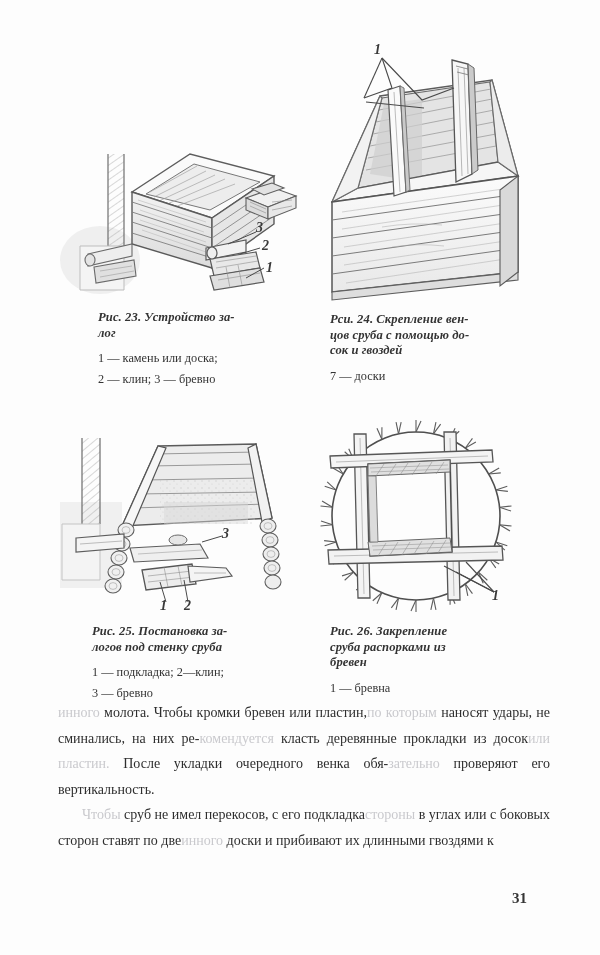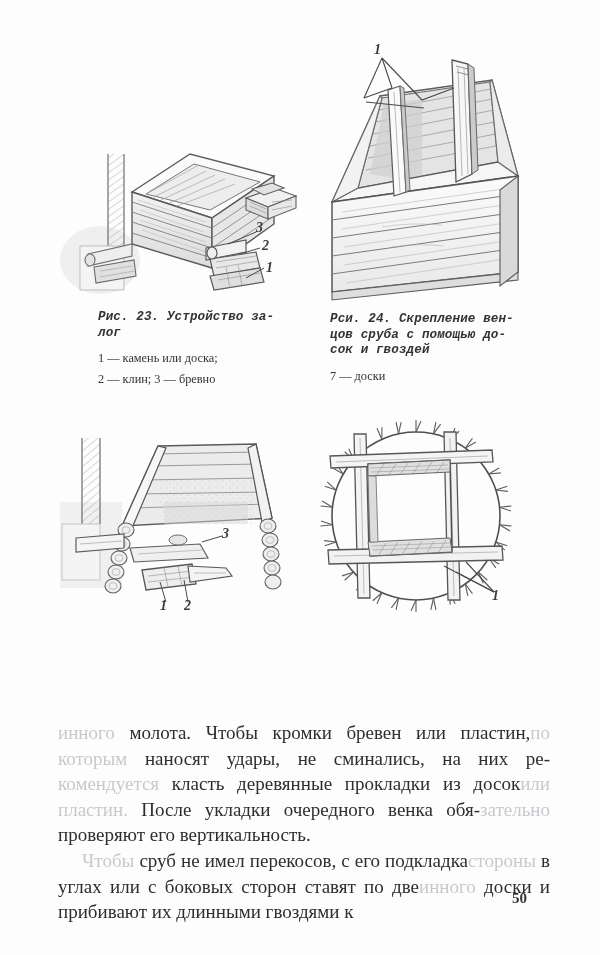--- a/index.html
+++ b/index.html
@@ -42,39 +42,38 @@
   .cap-title {
     font-style: italic;
     font-weight: bold;
     font-size: 12.6px;
     line-height: 15.5px;
     text-align: justify;
     text-align-last: left;
     letter-spacing: .1px;
     margin: 0 0 7px 0;
     white-space: pre-line;
-    font-family: Liberation Mono, monospace;
   }
   .cap-key {
     font-size: 12.3px;
     line-height: 21px;
     margin: 0;
     white-space: pre-line;
   }
 
   
   .faded { color: #c9c9cd; }
 
   
   #body-text {
     position: absolute;
     left: 58px;
-    top: 720px;
+    top: 700px;
     width: 492px;
-    font-size: 19px;
+    font-size: 14px;
     line-height: 25.6px;
     text-align: justify;
     text-align-last: left;
     color: #2e2e2e;
   }
   #body-text p { margin: 0; }
   #body-text .indent { text-indent: 24px; }
 
   #page-number {
     position: absolute;
@@ -387,20 +386,26 @@
           <line x1="100" y1="152" x2="106" y2="172"></line>
           <line x1="124" y1="150" x2="128" y2="172"></line>
         </g>
       </svg>
     </div>
     <span class="lab" style="left:162px; top:96px;">3</span>
     <span class="lab" style="left:100px; top:168px;">1</span>
     <span class="lab" style="left:124px; top:168px;">2</span>
   </div>
 
+  <div class="caption" id="cap25" style="left:92px; top:624px; width:204px;">
+    <p class="cap-title">Рис.  25. Постановка за-
+логов под стенку сруба</p>
+    <p class="cap-key">1 — подкладка;  2—клин;
+3 — бревно</p>
+  </div>
 
   <div class="fig" id="fig26" style="left:316px; top:420px; width:206px; height:198px;">
     <div class="fig-art">
       <svg viewBox="0 0 206 198" preserveAspectRatio="none" aria-hidden="true">
         <defs>
           <pattern id="wgrain" width="16" height="8" patternUnits="userSpaceOnUse" patternTransform="rotate(20)">
             <line x1="0" y1="4" x2="16" y2="4" stroke="#a8a8a8" stroke-width=".7"></line>
           </pattern>
         </defs>
 
@@ -574,21 +579,27 @@
         <g stroke="#4a4a4a" stroke-width="1.1" fill="none">
           <path d="M140 152 L178 172"></path>
           <path d="M150 142 L178 172"></path>
           <path d="M128 146 L178 172"></path>
         </g>
       </svg>
     </div>
     <span class="lab" style="left:176px; top:168px;">1</span>
   </div>
 
+  <div class="caption" id="cap26" style="left:330px; top:624px; width:198px;">
+    <p class="cap-title">Рис.   26.   Закрепление
+сруба   распорками   из
+бревен</p>
+    <p class="cap-key">1 — бревна</p>
+  </div>
 
   <div id="body-text">
     <p><span class="faded">инного</span><span> молота. Чтобы кромки бревен или пластин,</span><span class="faded">по которым</span><span> наносят удары, не сминались, на них ре-</span><span class="faded">комендуется</span><span> класть деревянные прокладки из досок</span><span class="faded">или пластин.</span><span> После укладки очередного венка обя-</span><span class="faded">зательно</span><span> проверяют его вертикальность.</span></p>
     <p class="indent"><span class="faded">Чтобы</span><span> сруб не имел перекосов, с его подкладка</span><span class="faded">стороны</span><span> в углах или с боковых сторон ставят по две</span><span class="faded">инного</span><span> доски и прибивают их длинными гвоздями к</span></p>
   </div>
 
-  <div id="page-number">50</div>
+  <div id="page-number">31</div>
 
 </div>
 
 </body></html>

